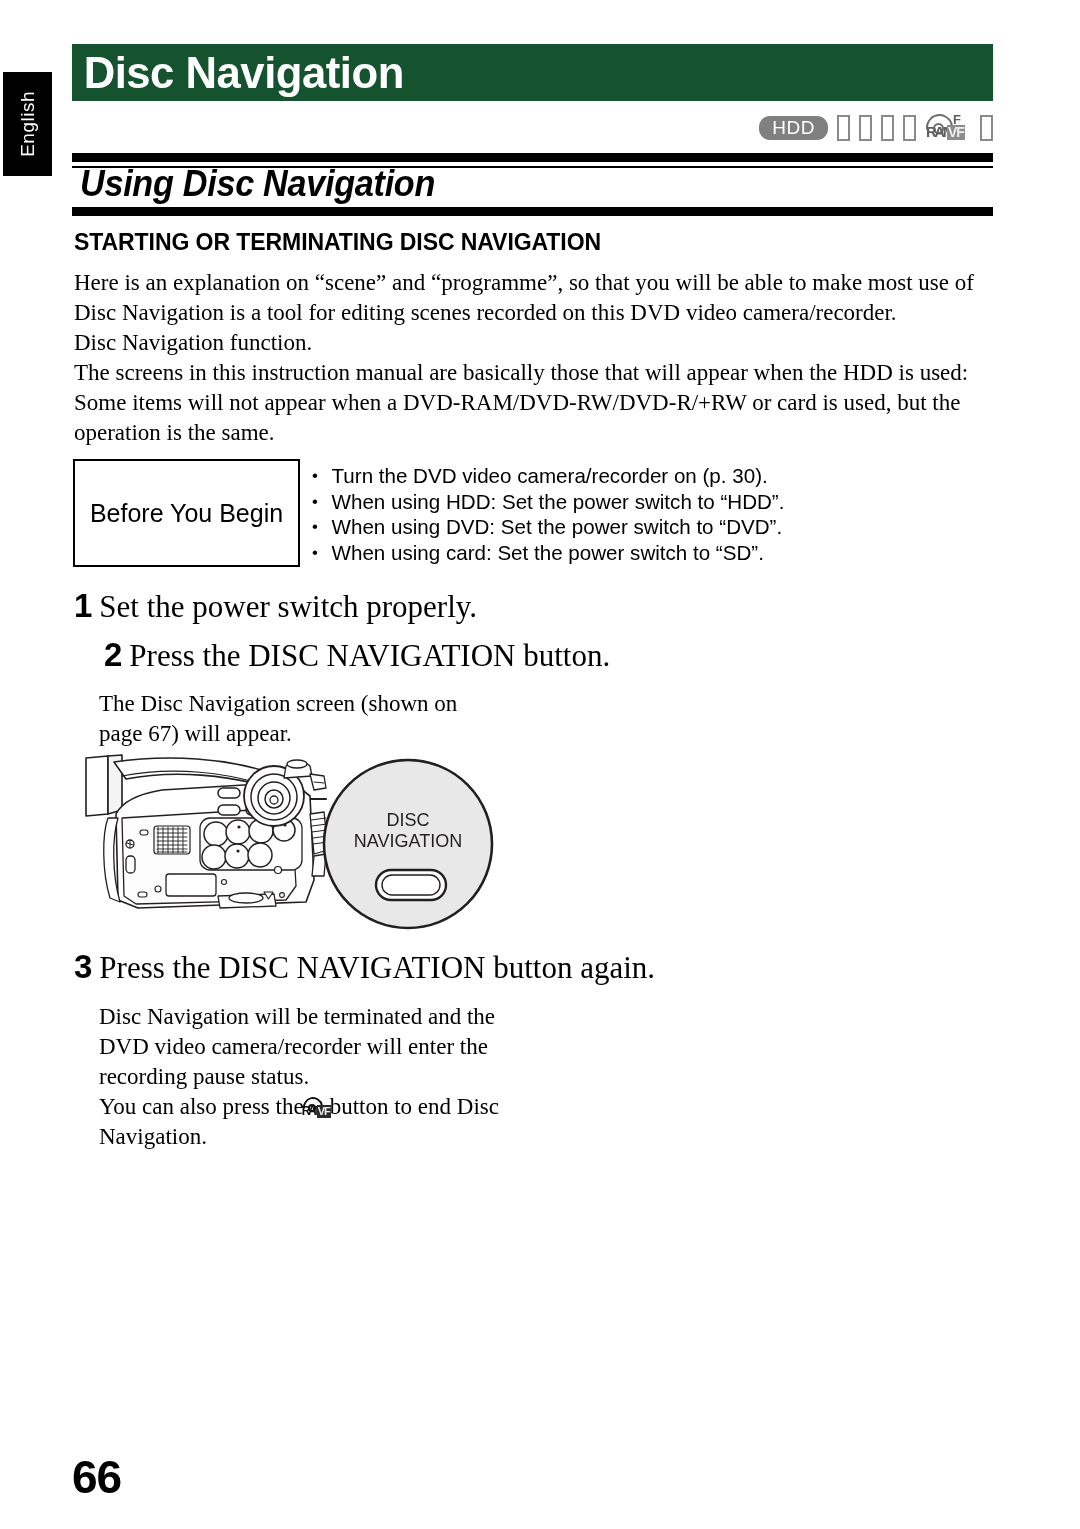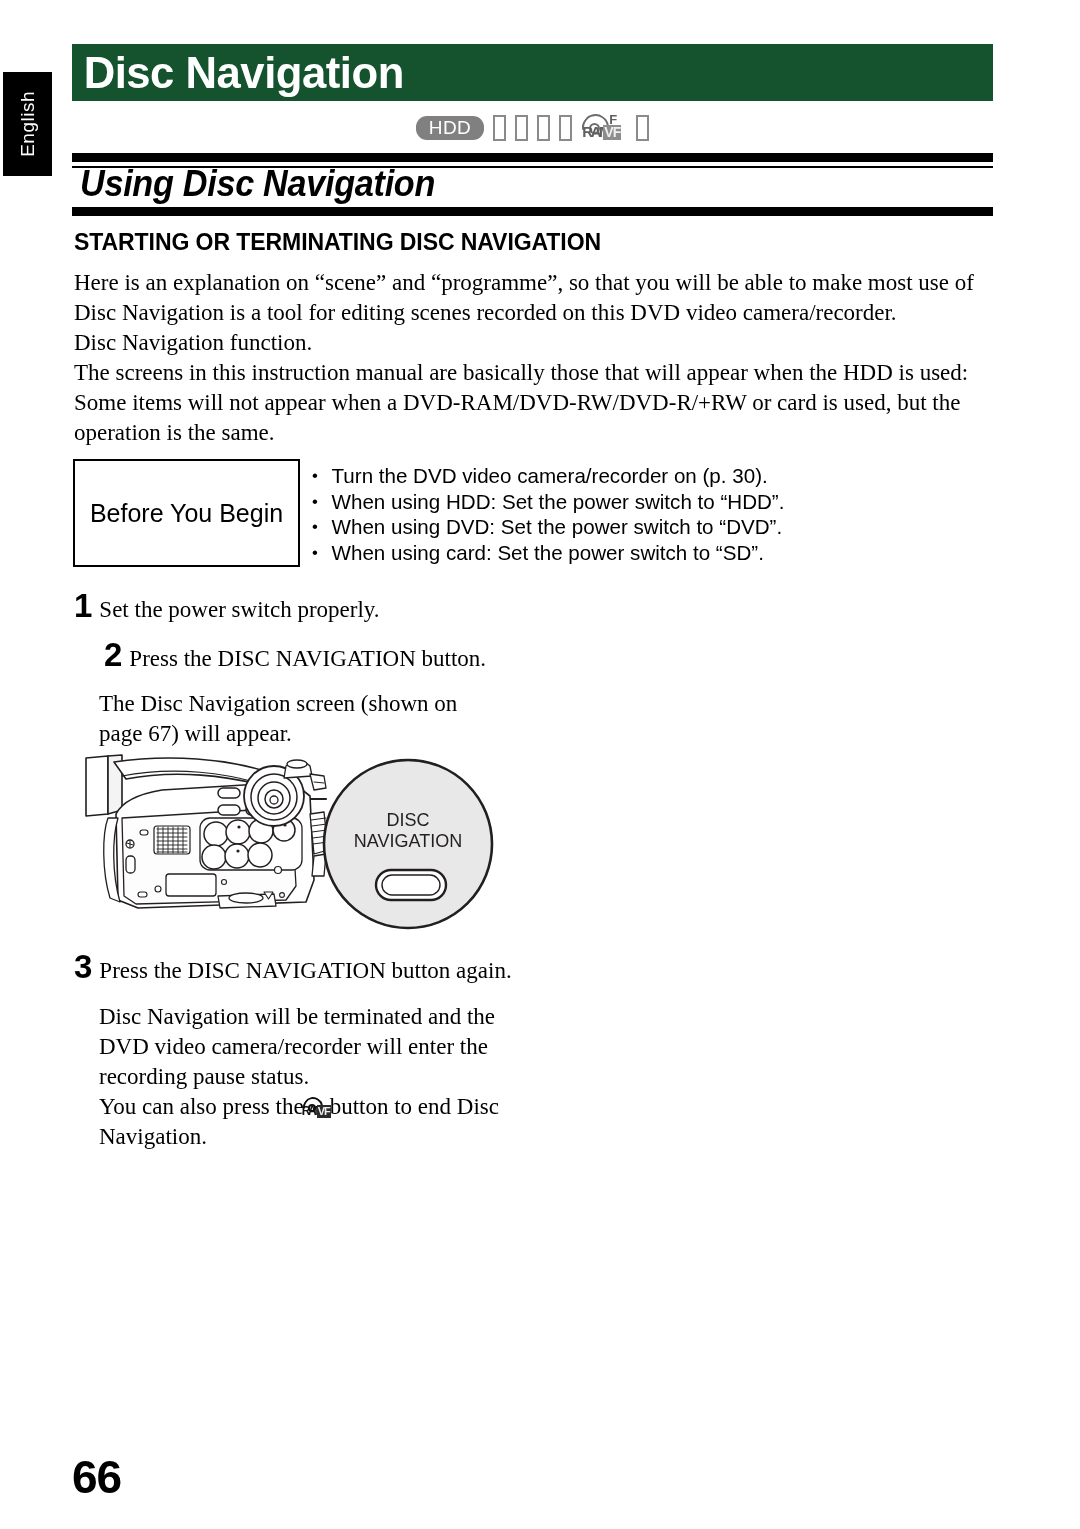--- a/index.html
+++ b/index.html
@@ -65,21 +65,21 @@
 
   
   .media-row {
     position: absolute;
     left: 72px;
     top: 110px;
     width: 921px;
     height: 36px;
     display: flex;
     align-items: center;
-    justify-content: center;
+    justify-content: flex-end;
     gap: 9px;
   }
   .hdd-badge {
     background: #808080;
     color: #ffffff;
     font-family: "Liberation Sans", sans-serif;
     font-size: 19px;
     border-radius: 11px;
     padding: 2px 13px 3px 13px;
     line-height: 1.05;
@@ -265,21 +265,21 @@
   }
   .step .step-num {
     font-family: "Liberation Sans", sans-serif;
     font-weight: bold;
     font-size: 33px;
     line-height: 1;
     display: inline-block;
     vertical-align: baseline;
   }
   .step .step-text {
-    font-size: 23px;
+    font-size: 31px;
     line-height: 1;
     display: inline-block;
     padding-left: 7px;
     vertical-align: baseline;
     white-space: nowrap;
     font-family: Liberation Serif, serif;
   }
 
   .step-body {
     position: absolute;

